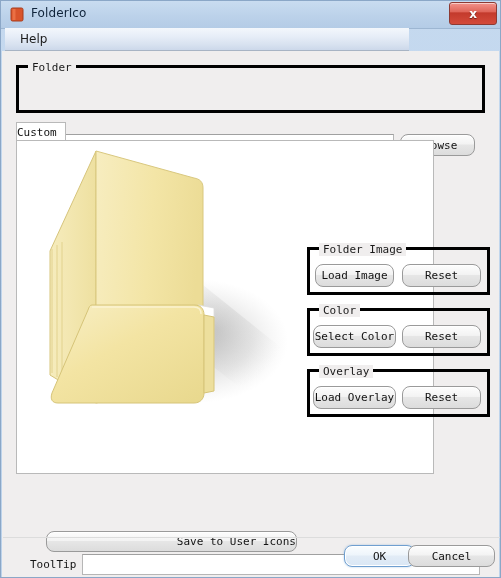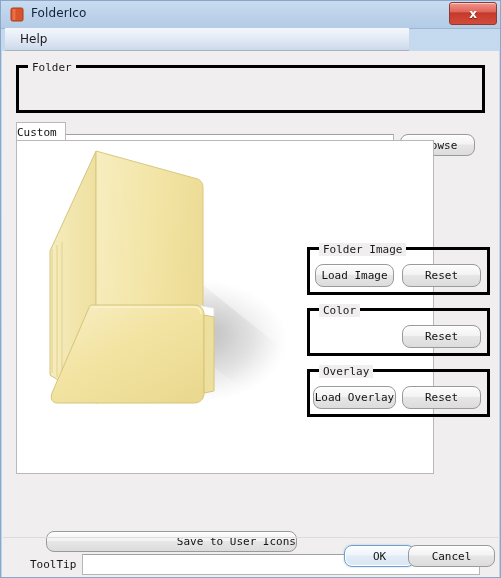--- a/index.html
+++ b/index.html
@@ -344,20 +344,23 @@
         <div class="btn btn-load-image">
           <span>Load Image</span>
         </div>
         <div class="btn btn-reset-image">
           <span>Reset</span>
         </div>
 
         <div class="group grp-color">
           <span class="group-label">Color</span>
         </div>
+        <div class="btn btn-select-color">
+          <span>Select Color</span>
+        </div>
         <div class="btn btn-reset-color">
           <span>Reset</span>
         </div>
 
         <div class="group grp-overlay">
           <span class="group-label">Overlay</span>
         </div>
         <div class="btn btn-load-overlay">
           <span>Load Overlay</span>
         </div>

